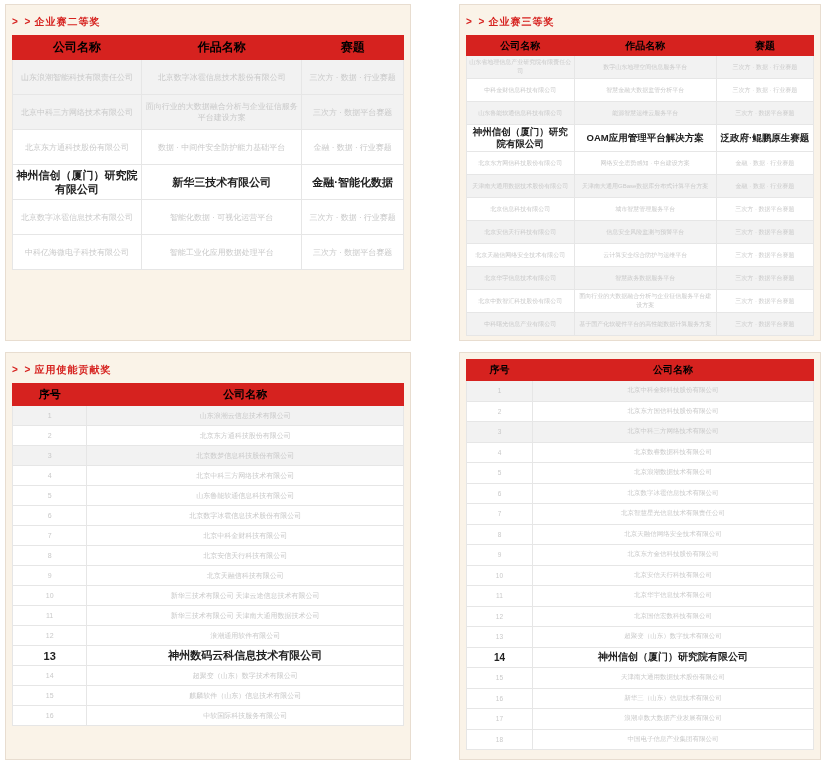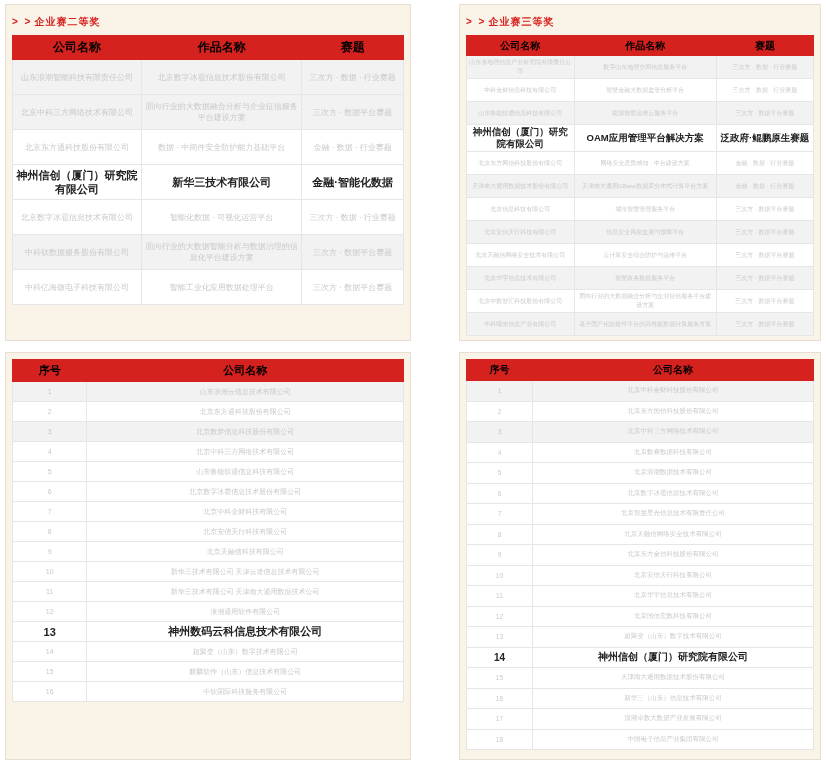--- a/index.html
+++ b/index.html
@@ -129,25 +129,20 @@
         <tr class="highlight">
             <td>神州信创（厦门）研究院有限公司</td>
             <td>新华三技术有限公司</td>
             <td>金融·智能化数据</td>
           </tr>
         <tr>
             <td>北京数字冰雹信息技术有限公司</td>
             <td>智能化数据 · 可视化运营平台</td>
             <td>三次方 · 数据 · 行业赛题</td>
           </tr>
-        <tr class="alt">
-            <td>中科软数据服务股份有限公司</td>
-            <td>面向行业的大数据智能分析与数据治理的信息化平台建设方案</td>
-            <td>三次方 · 数据平台赛题</td>
-          </tr>
         <tr>
             <td>中科亿海微电子科技有限公司</td>
             <td>智能工业化应用数据处理平台</td>
             <td>三次方 · 数据平台赛题</td>
           </tr>
       </tbody>
     </table>
   </div>
 
   <div class="panel" id="panel2">
@@ -226,20 +221,23 @@
         <tr class="alt">
             <td>中科曙光信息产业有限公司</td>
             <td>基于国产化软硬件平台的高性能数据计算服务方案</td>
             <td>三次方 · 数据平台赛题</td>
           </tr>
       </tbody>
     </table>
   </div>
 
   <div class="panel" id="panel3">
+    <div class="panel-title">
+      <span class="arrows">&gt; &gt;</span><span>应用使能贡献奖</span>
+    </div>
     <table class="awards">
       <colgroup>
           <col style="width:19%">
           <col style="width:81%">
         </colgroup>
       <thead>
         <tr>
           <th>序号</th>
           <th>公司名称</th>
         </tr>

